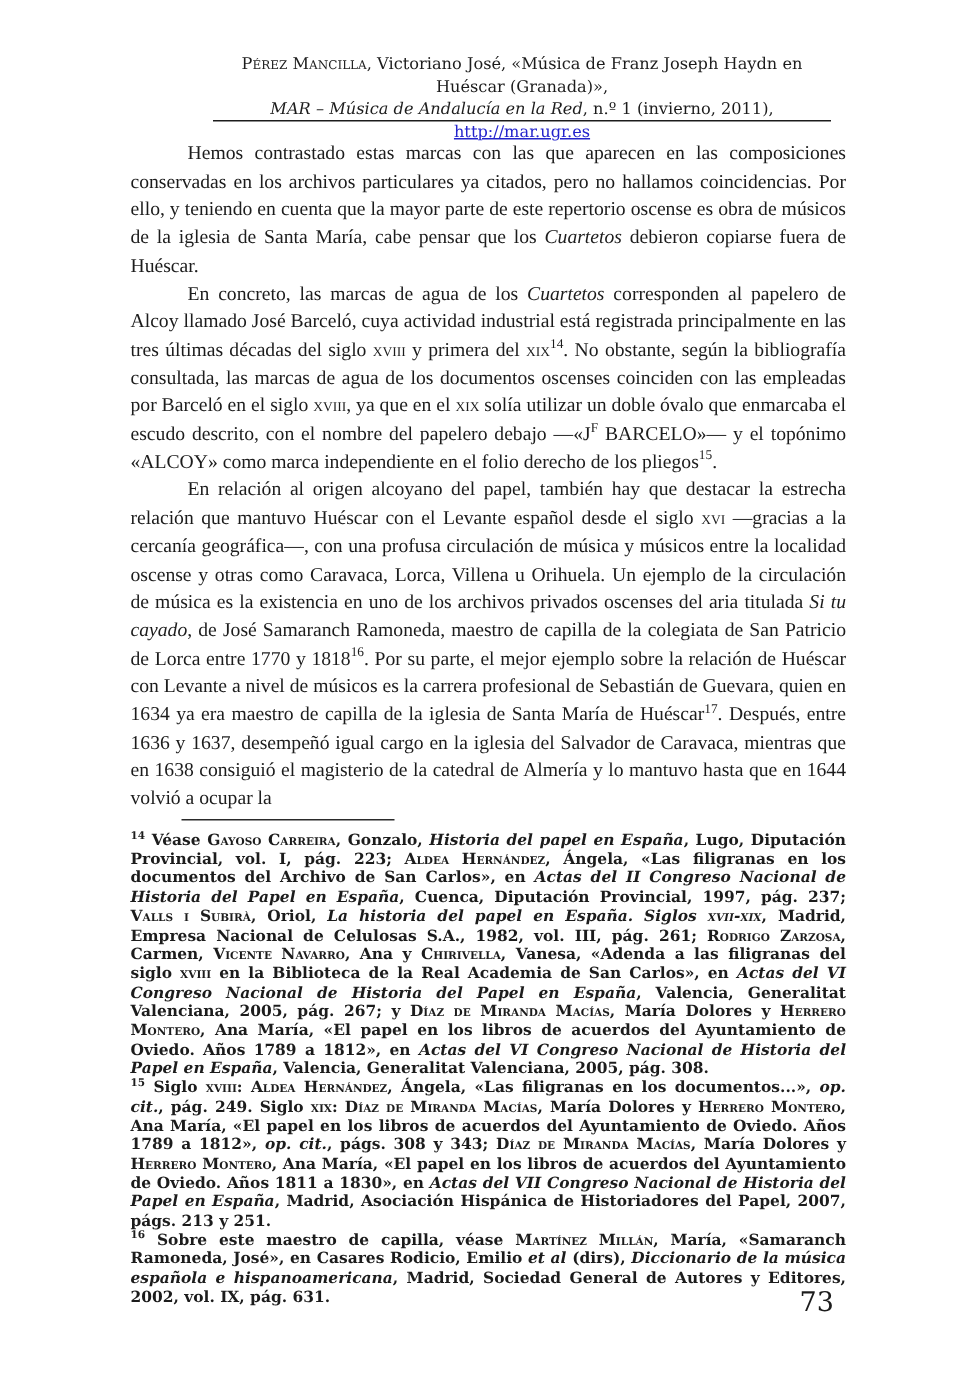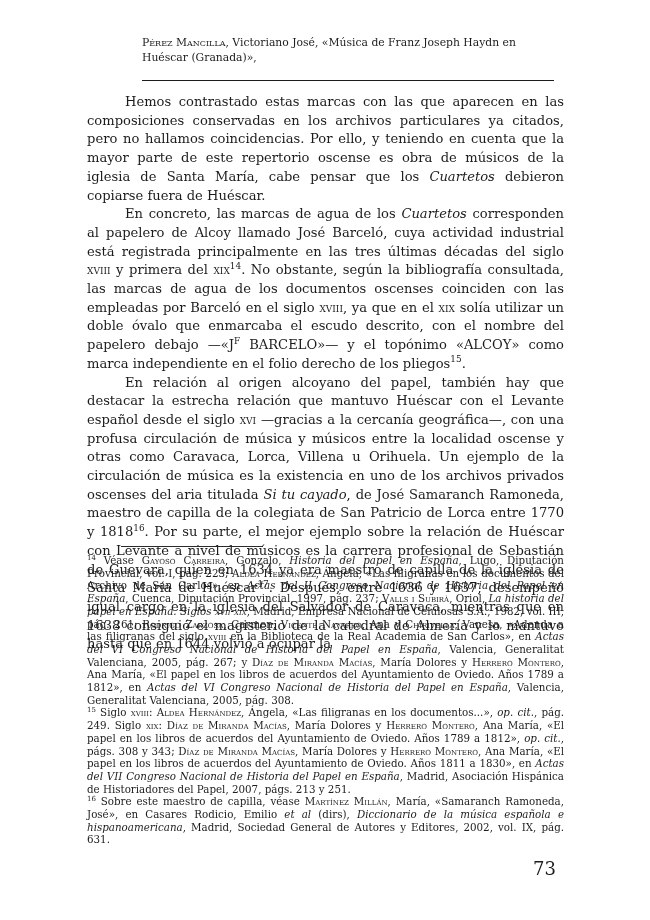--- a/index.html
+++ b/index.html
@@ -9,70 +9,71 @@
     width:650px; height:920px;
     margin:0 auto;
     background:#ffffff;
     color:#1c1c1c;
     font-family:"DejaVu Serif","Liberation Serif",serif;
     overflow:hidden;
   }
   .running-head {
     position:absolute;
     left:142px; width:412px; top:35px;
-    text-align:left;
+    text-align:center;
     font-size:10.8px;
     line-height:15px;
   }
   .head-rule {
     position:absolute;
     left:142px; width:412px; top:80px;
     border-top:1.5px solid #1c1c1c;
     height:0;
   }
   .body-text {
     position:absolute;
     left:87px; width:477px; top:93px;
     font-size:13.1px;
     line-height:18.7px;
     text-align:justify;
   }
-  .body-text p { margin:0; text-indent:38px; }
+  .body-text p { margin:0; text-indent:38px;font-family:Liberation Serif, serif; }
   .footnote-sep {
     position:absolute;
     left:121px; width:142px; top:546px;
     border-top:1.3px solid #2a2a2a;
     height:0;
   }
   .footnotes {
     position:absolute;
     left:87px; width:477px; top:554px;
     font-size:10.3px;
     line-height:12.7px;
     text-align:justify;
   }
-  .footnotes .fn { margin:0; }
+  .footnotes .fn { margin:0;font-weight:bold; }
   .page-number {
     position:absolute;
     left:533px; top:858px;
     font-size:18px;
   }
   
   .i  { font-style:italic; }
   .sc { font-variant:small-caps; }
   .sup { font-size:0.68em; vertical-align:super; line-height:0;margin-top:28px; }
   .link { color:#2424cc; text-decoration:underline; cursor:pointer; }
 </style>
 </head>
 <body>
 
 <div class="page">
 
   <div class="running-head">
     <div><span class="sc">Pérez Mancilla</span><span>, Victoriano José, «Música de Franz Joseph Haydn en Huéscar (Granada)»,</span></div>
+    <div><span class="i">MAR – Música de Andalucía en la Red</span><span>, n.º 1 (invierno, 2011), </span><span class="link">http://mar.ugr.es</span></div>
   </div>
 
   <div class="head-rule"></div>
 
   <div class="body-text">
     <p><span>Hemos contrastado estas marcas con las que aparecen en las composiciones conservadas en los archivos particulares ya citados, pero no hallamos coincidencias. Por ello, y teniendo en cuenta que la mayor parte de este repertorio oscense es obra de músicos de la iglesia de Santa María, cabe pensar que los </span><span class="i">Cuartetos</span><span> debieron copiarse fuera de Huéscar.</span></p>
     <p><span>En concreto, las marcas de agua de los </span><span class="i">Cuartetos</span><span> corresponden al papelero de Alcoy llamado José Barceló, cuya actividad industrial está registrada principalmente en las tres últimas décadas del siglo </span><span class="sc">xviii</span><span> y primera del </span><span class="sc">xix</span><span class="sup">14</span><span>. No obstante, según la bibliografía consultada, las marcas de agua de los documentos oscenses coinciden con las empleadas por Barceló en el siglo </span><span class="sc">xviii</span><span>, ya que en el </span><span class="sc">xix</span><span> solía utilizar un doble óvalo que enmarcaba el escudo descrito, con el nombre del papelero debajo —«J</span><span class="sup">F</span><span> BARCELO»— y el topónimo «ALCOY» como marca independiente en el folio derecho de los pliegos</span><span class="sup">15</span><span>.</span></p>
     <p><span>En relación al origen alcoyano del papel, también hay que destacar la estrecha relación que mantuvo Huéscar con el Levante español desde el siglo </span><span class="sc">xvi</span><span> —gracias a la cercanía geográfica—, con una profusa circulación de música y músicos entre la localidad oscense y otras como Caravaca, Lorca, Villena u Orihuela. Un ejemplo de la circulación de música es la existencia en uno de los archivos privados oscenses del aria titulada </span><span class="i">Si tu cayado</span><span>, de José Samaranch Ramoneda, maestro de capilla de la colegiata de San Patricio de Lorca entre 1770 y 1818</span><span class="sup">16</span><span>. Por su parte, el mejor ejemplo sobre la relación de Huéscar con Levante a nivel de músicos es la carrera profesional de Sebastián de Guevara, quien en 1634 ya era maestro de capilla de la iglesia de Santa María de Huéscar</span><span class="sup">17</span><span>. Después, entre 1636 y 1637, desempeñó igual cargo en la iglesia del Salvador de Caravaca, mientras que en 1638 consiguió el magisterio de la catedral de Almería y lo mantuvo hasta que en 1644 volvió a ocupar la</span></p>
   </div>
 

